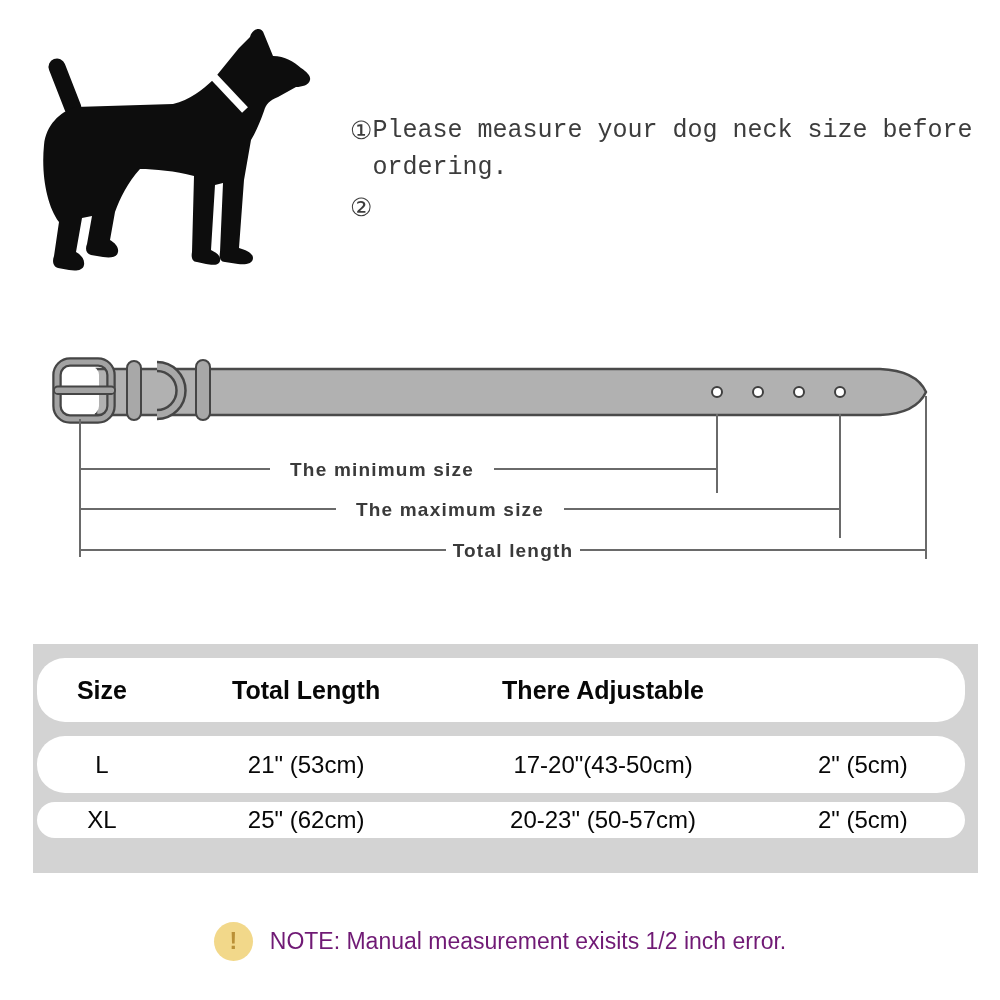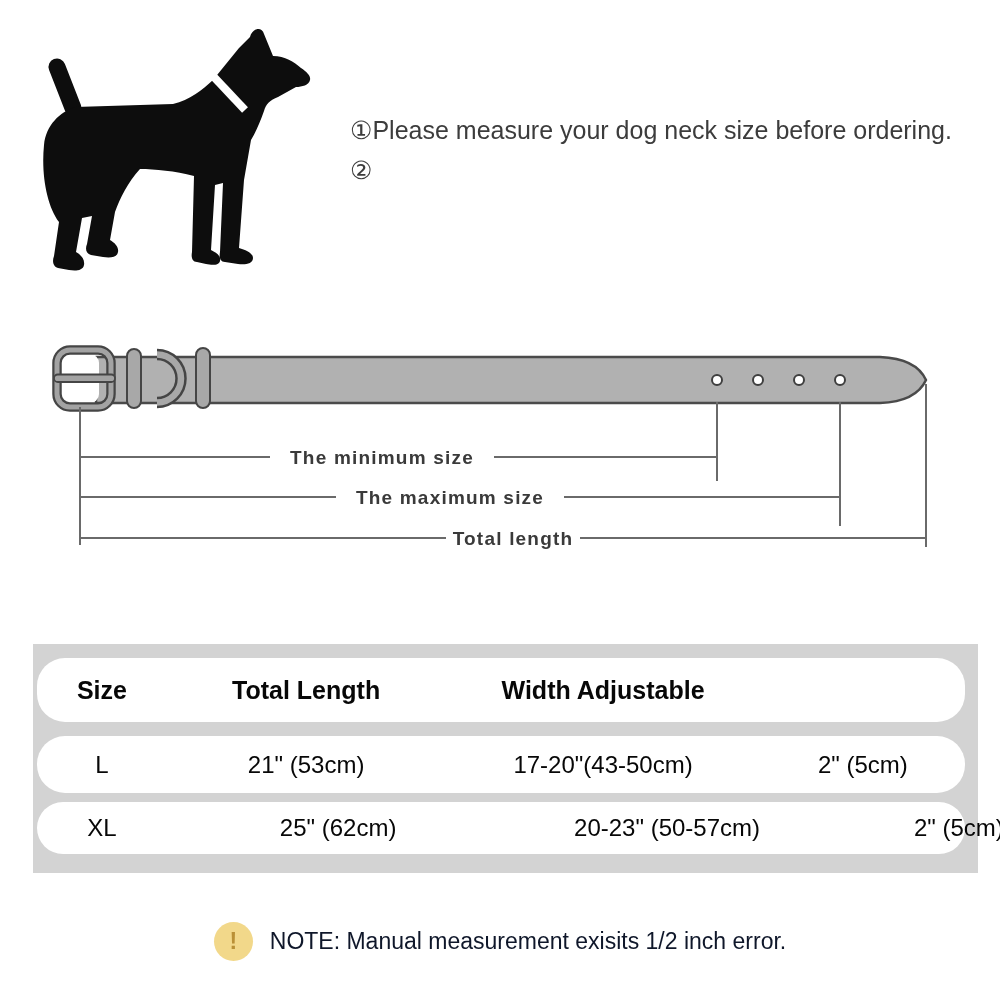--- a/index.html
+++ b/index.html
@@ -6,53 +6,53 @@
   body{
     width:1000px;height:1000px;position:relative;background:#ffffff;
     font-family:"Liberation Sans", sans-serif;color:#111;overflow:hidden;
   }
   
   .dog-wrap{position:absolute;left:30px;top:10px;width:310px;height:280px;}
   
   .instructions{position:absolute;left:350px;top:112px;width:640px;}
   .instr-item{display:flex;font-size:25px;line-height:37px;color:#3c3c3c;margin-bottom:3px;}
   .instr-num{flex:0 0 auto;}
-  .instr-text{white-space:pre-line;}
+  .instr-text{white-space:pre-line;font-family:Liberation Mono, monospace;}
   
-  .collar-wrap{position:absolute;left:0;top:330px;width:832px;height:235px;}
+  .collar-wrap{position:absolute;left:0;top:342px;width:832px;height:235px;}
   .measure-label{
     font-family:"Liberation Sans", sans-serif;font-weight:bold;font-size:19px;
     letter-spacing:1.2px;fill:#3a3a3a;text-anchor:middle;
   }
   
   .size-table{
     position:absolute;left:33px;top:644px;width:945px;height:229px;
     background:#d3d3d3;box-sizing:border-box;padding:14px 13px 0 4px;
   }
   .trow{
     background:#ffffff;display:grid;grid-template-columns:14% 30% 34% 22%;
     align-items:center;
     border-radius:28px;
   }
   .trow.thead{height:64px;margin-bottom:14px;}
   .trow.r1{height:57px;margin-bottom:9px;}
-  .trow.r2{height:52px;gap:32px;}
+  .trow.r2{height:36px;}
   .tcell{text-align:center;font-size:24px;color:#070707;}
   .tcell.h{font-weight:bold;font-size:25px;}
   
   .note{
     position:absolute;left:0;top:922px;width:1000px;
     display:flex;justify-content:center;align-items:center;gap:17px;
   }
   .note-icon{
     width:39px;height:39px;border-radius:50%;background:#f2d88a;
     display:flex;align-items:center;justify-content:center;
     color:#ba9036;font-weight:bold;font-size:23px;flex:0 0 auto;
   }
-  .note-text{font-size:23px;color:#0f172a;}
+  .note-text{font-size:23px;color:#701a75;}
 </style>
 </head>
 <body>
 
 <div class="dog-wrap">
   <svg width="310" height="280" viewBox="0 0 310 280">
 
     <line x1="27" y1="57" x2="43" y2="98" stroke="#0d0d0d" stroke-width="17" stroke-linecap="round"></line>
 
     <path fill="#0d0d0d" d="
@@ -155,21 +155,21 @@
     <text x="382" y="464" class="measure-label">The minimum size</text>
     <text x="450" y="504" class="measure-label">The maximum size</text>
     <text x="513" y="545" class="measure-label">Total length</text>
   </svg>
 </div>
 
 <div class="size-table">
   <div class="trow thead">
     <div class="tcell h">Size</div>
     <div class="tcell h">Total Length</div>
-    <div class="tcell h">Width Adjustable</div>
+    <div class="tcell h">There Adjustable</div>
   </div>
   <div class="trow r1">
     <div class="tcell">L</div>
     <div class="tcell">21" (53cm)</div>
     <div class="tcell">17-20"(43-50cm)</div>
     <div class="tcell">2" (5cm)</div>
   </div>
   <div class="trow r2">
     <div class="tcell">XL</div>
     <div class="tcell">25" (62cm)</div>

